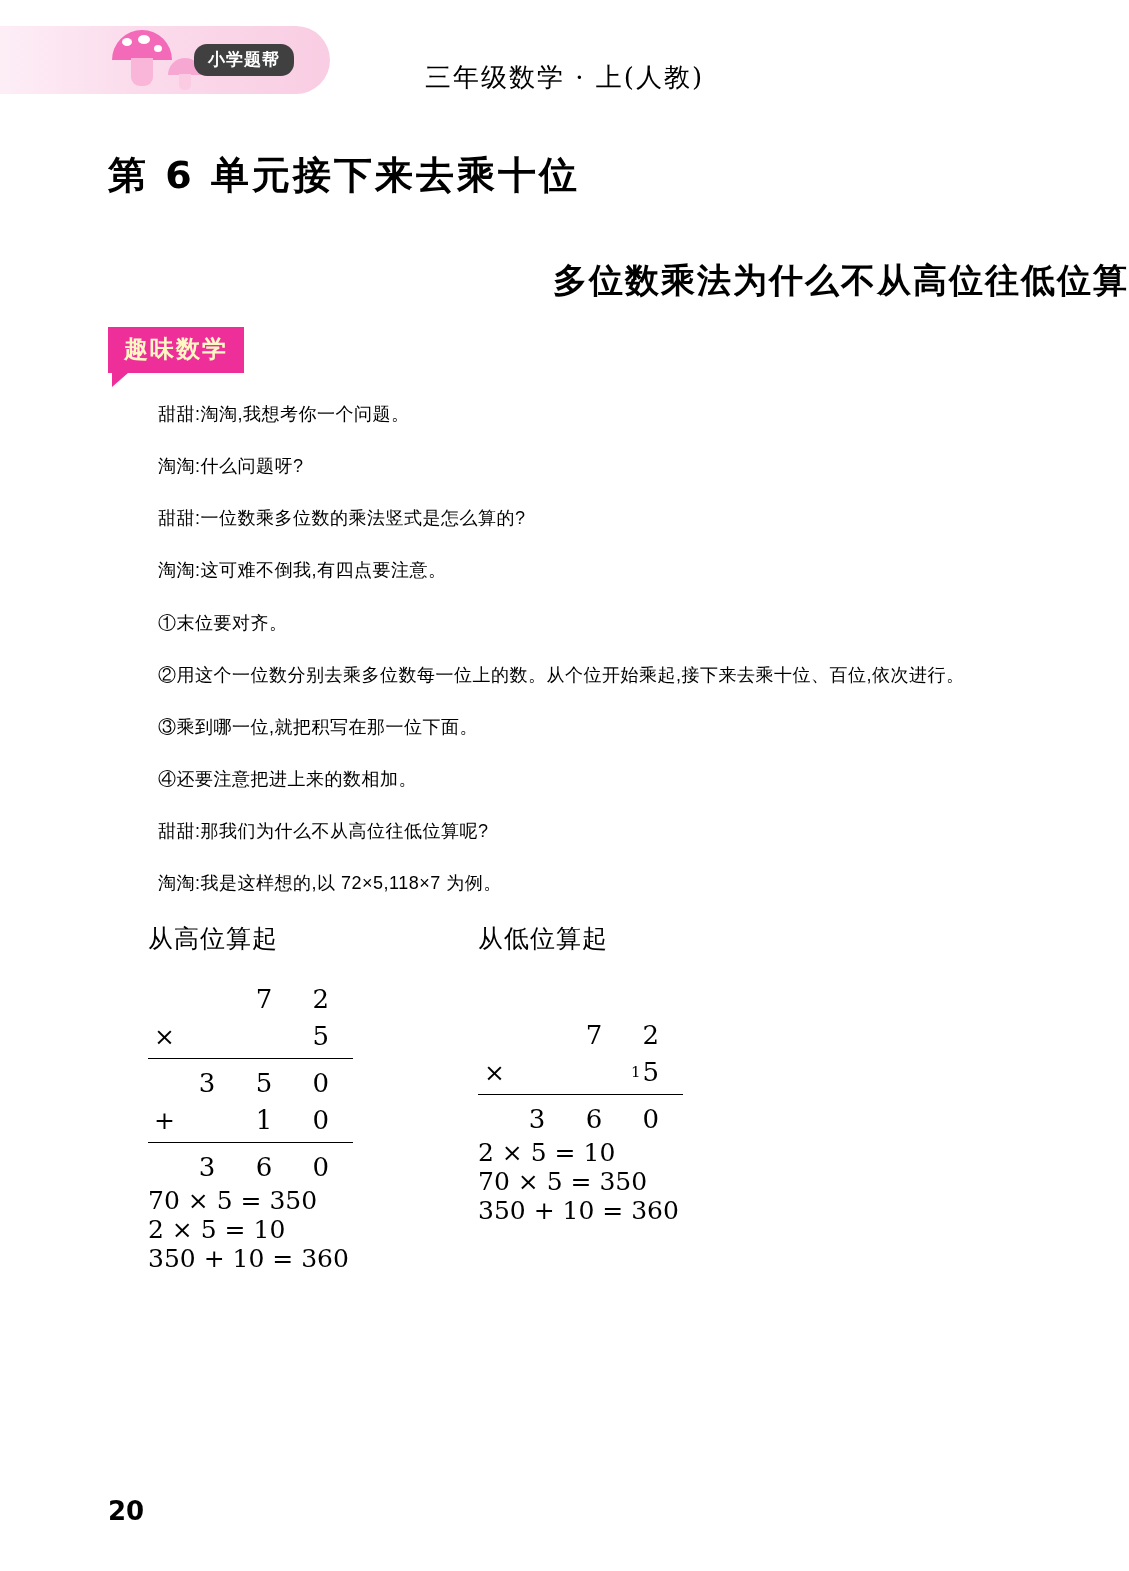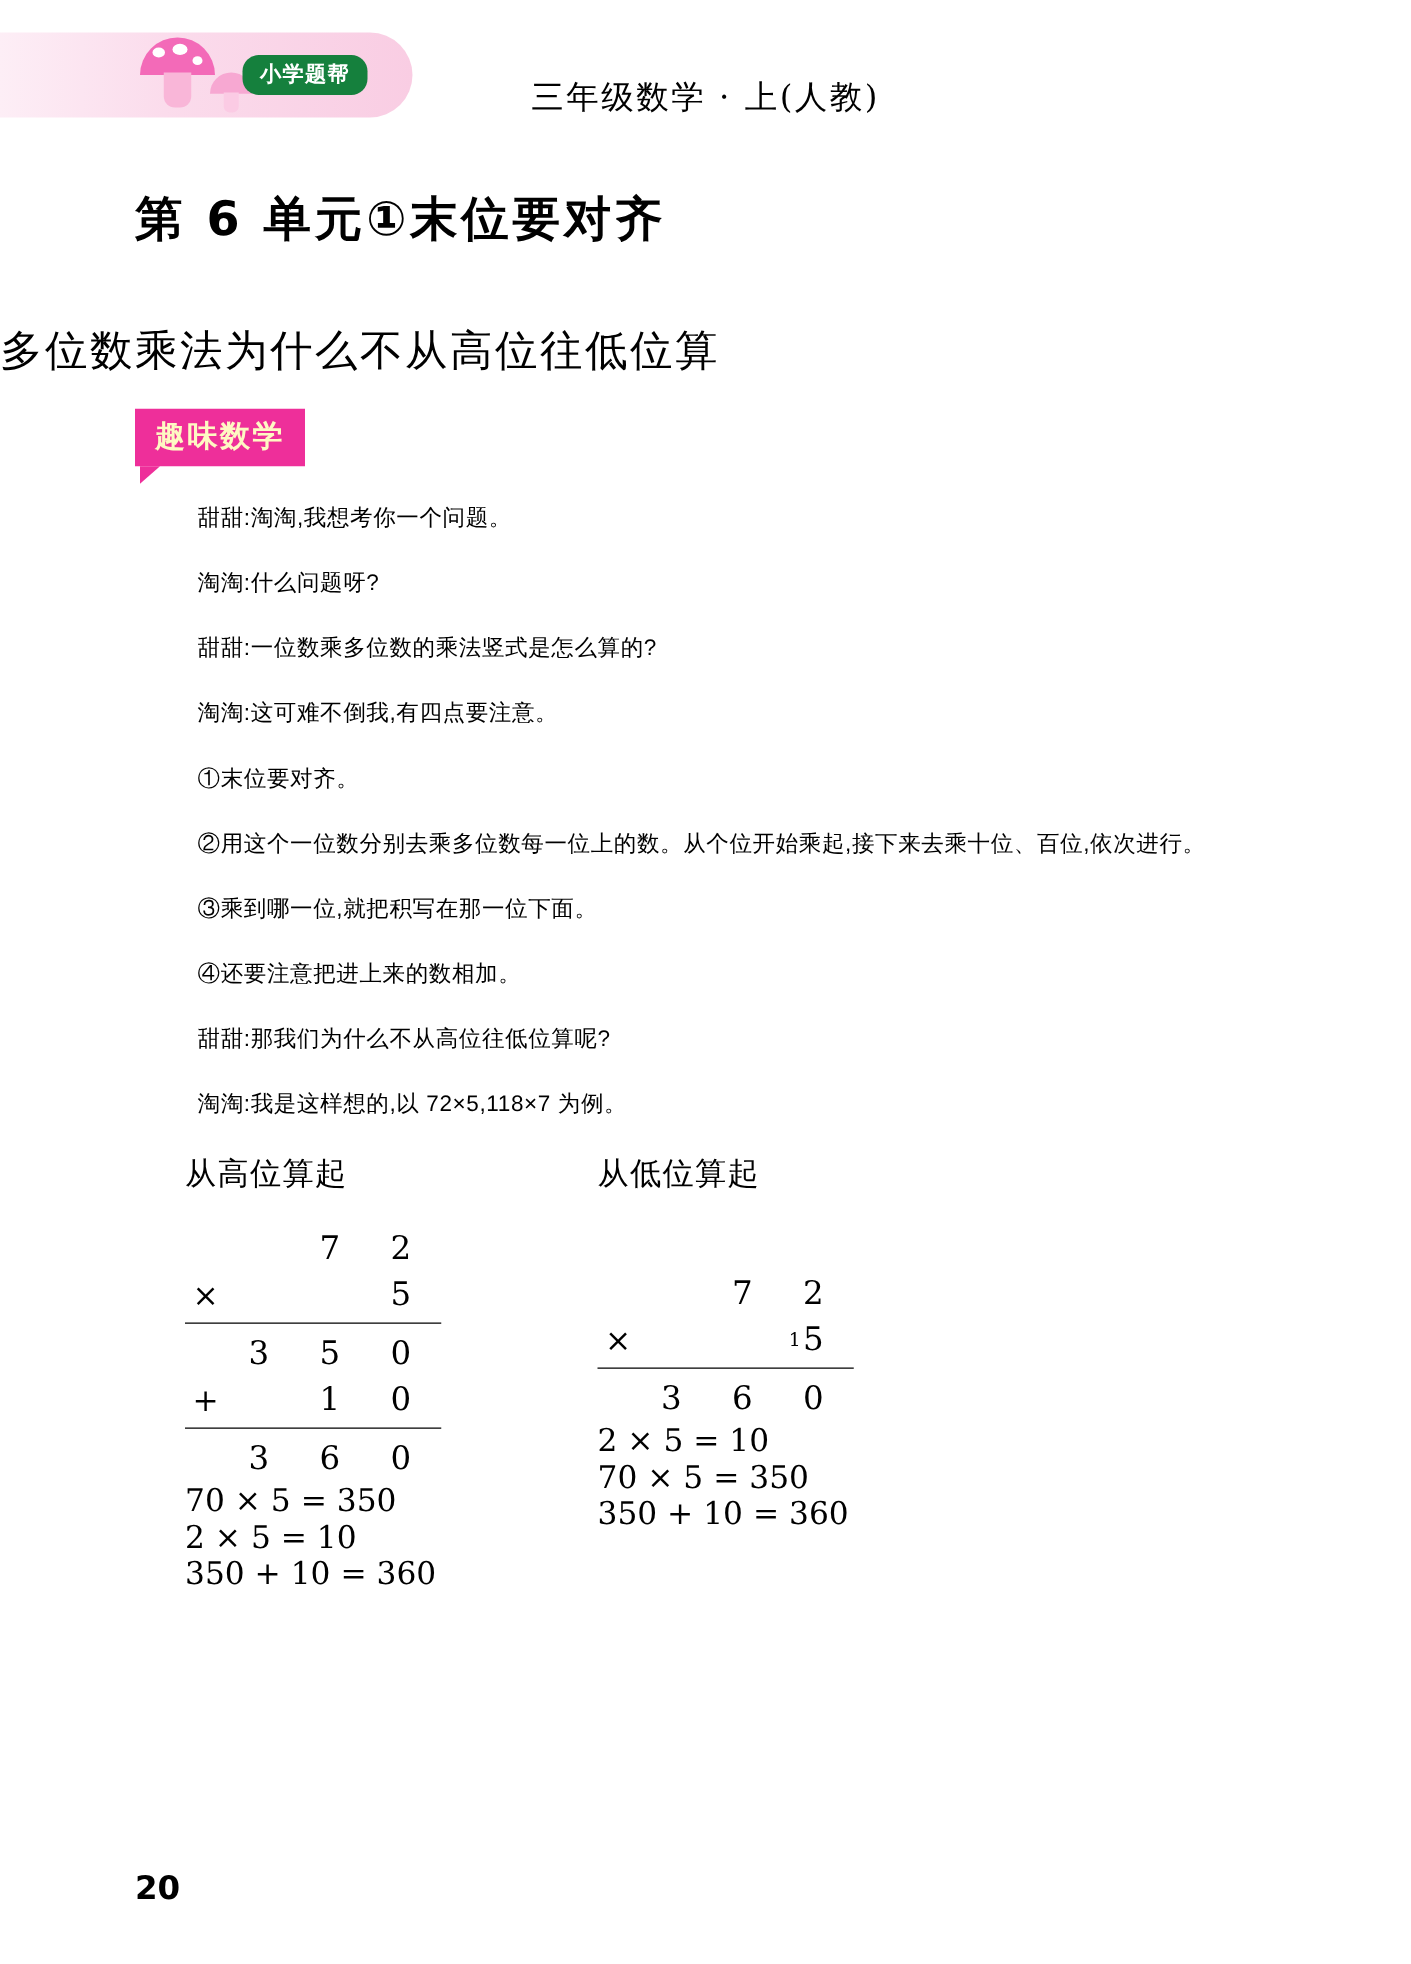--- a/index.html
+++ b/index.html
@@ -90,21 +90,21 @@
     width: 12px; height: 16px;
     background: #fbcbe4;
     border-bottom-left-radius: 5px;
     border-bottom-right-radius: 5px;
   }
   .brand-pill {
     position: absolute;
     top: 44px;
     left: 194px;
     padding: 4px 14px 5px 14px;
-    background: #15803d;
+    background: #404040;
     color: #fff;
     font-family: "DejaVu Sans", "Liberation Sans", sans-serif;
     font-size: 17px;
     font-weight: bold;
     border-radius: 13px;
     letter-spacing: 1px;
     white-space: nowrap;
   }
   .header-title {
     position: absolute;
@@ -128,23 +128,23 @@
     font-family: "DejaVu Sans", "Liberation Sans", sans-serif;
   }
   .unit-title .u-num { }
 
   
   .article-title {
     position: absolute;
     top: 258px;
     left: 0;
     width: 1129px;
-    text-align: left;
+    text-align: right;
     font-size: 34px;
-    font-weight: normal;
+    font-weight: bold;
     letter-spacing: 2px;
     font-family: "DejaVu Sans", "Liberation Sans", sans-serif;
   }
 
   
   .tag-wrap {
     position: absolute;
     top: 327px;
     left: 108px;
   }
@@ -260,21 +260,21 @@
   <div class="mushroom2">
     <div class="cap"></div>
     <div class="stem"></div>
   </div>
 
   <div class="brand-pill">小学题帮</div>
   <div class="header-title">三年级数学 · 上(人教)</div>
 </div>
 
 <div class="unit-title">
-  <span class="u-num">第 6 单元</span><span>①末位要对齐</span>
+  <span class="u-num">第 6 单元</span><span>接下来去乘十位</span>
 </div>
 
 <div class="article-title">多位数乘法为什么不从高位往低位算</div>
 
 <div class="tag-wrap">
   <span class="tag">趣味数学</span>
   <div class="tag-tail"></div>
 </div>
 
 <div class="body">

